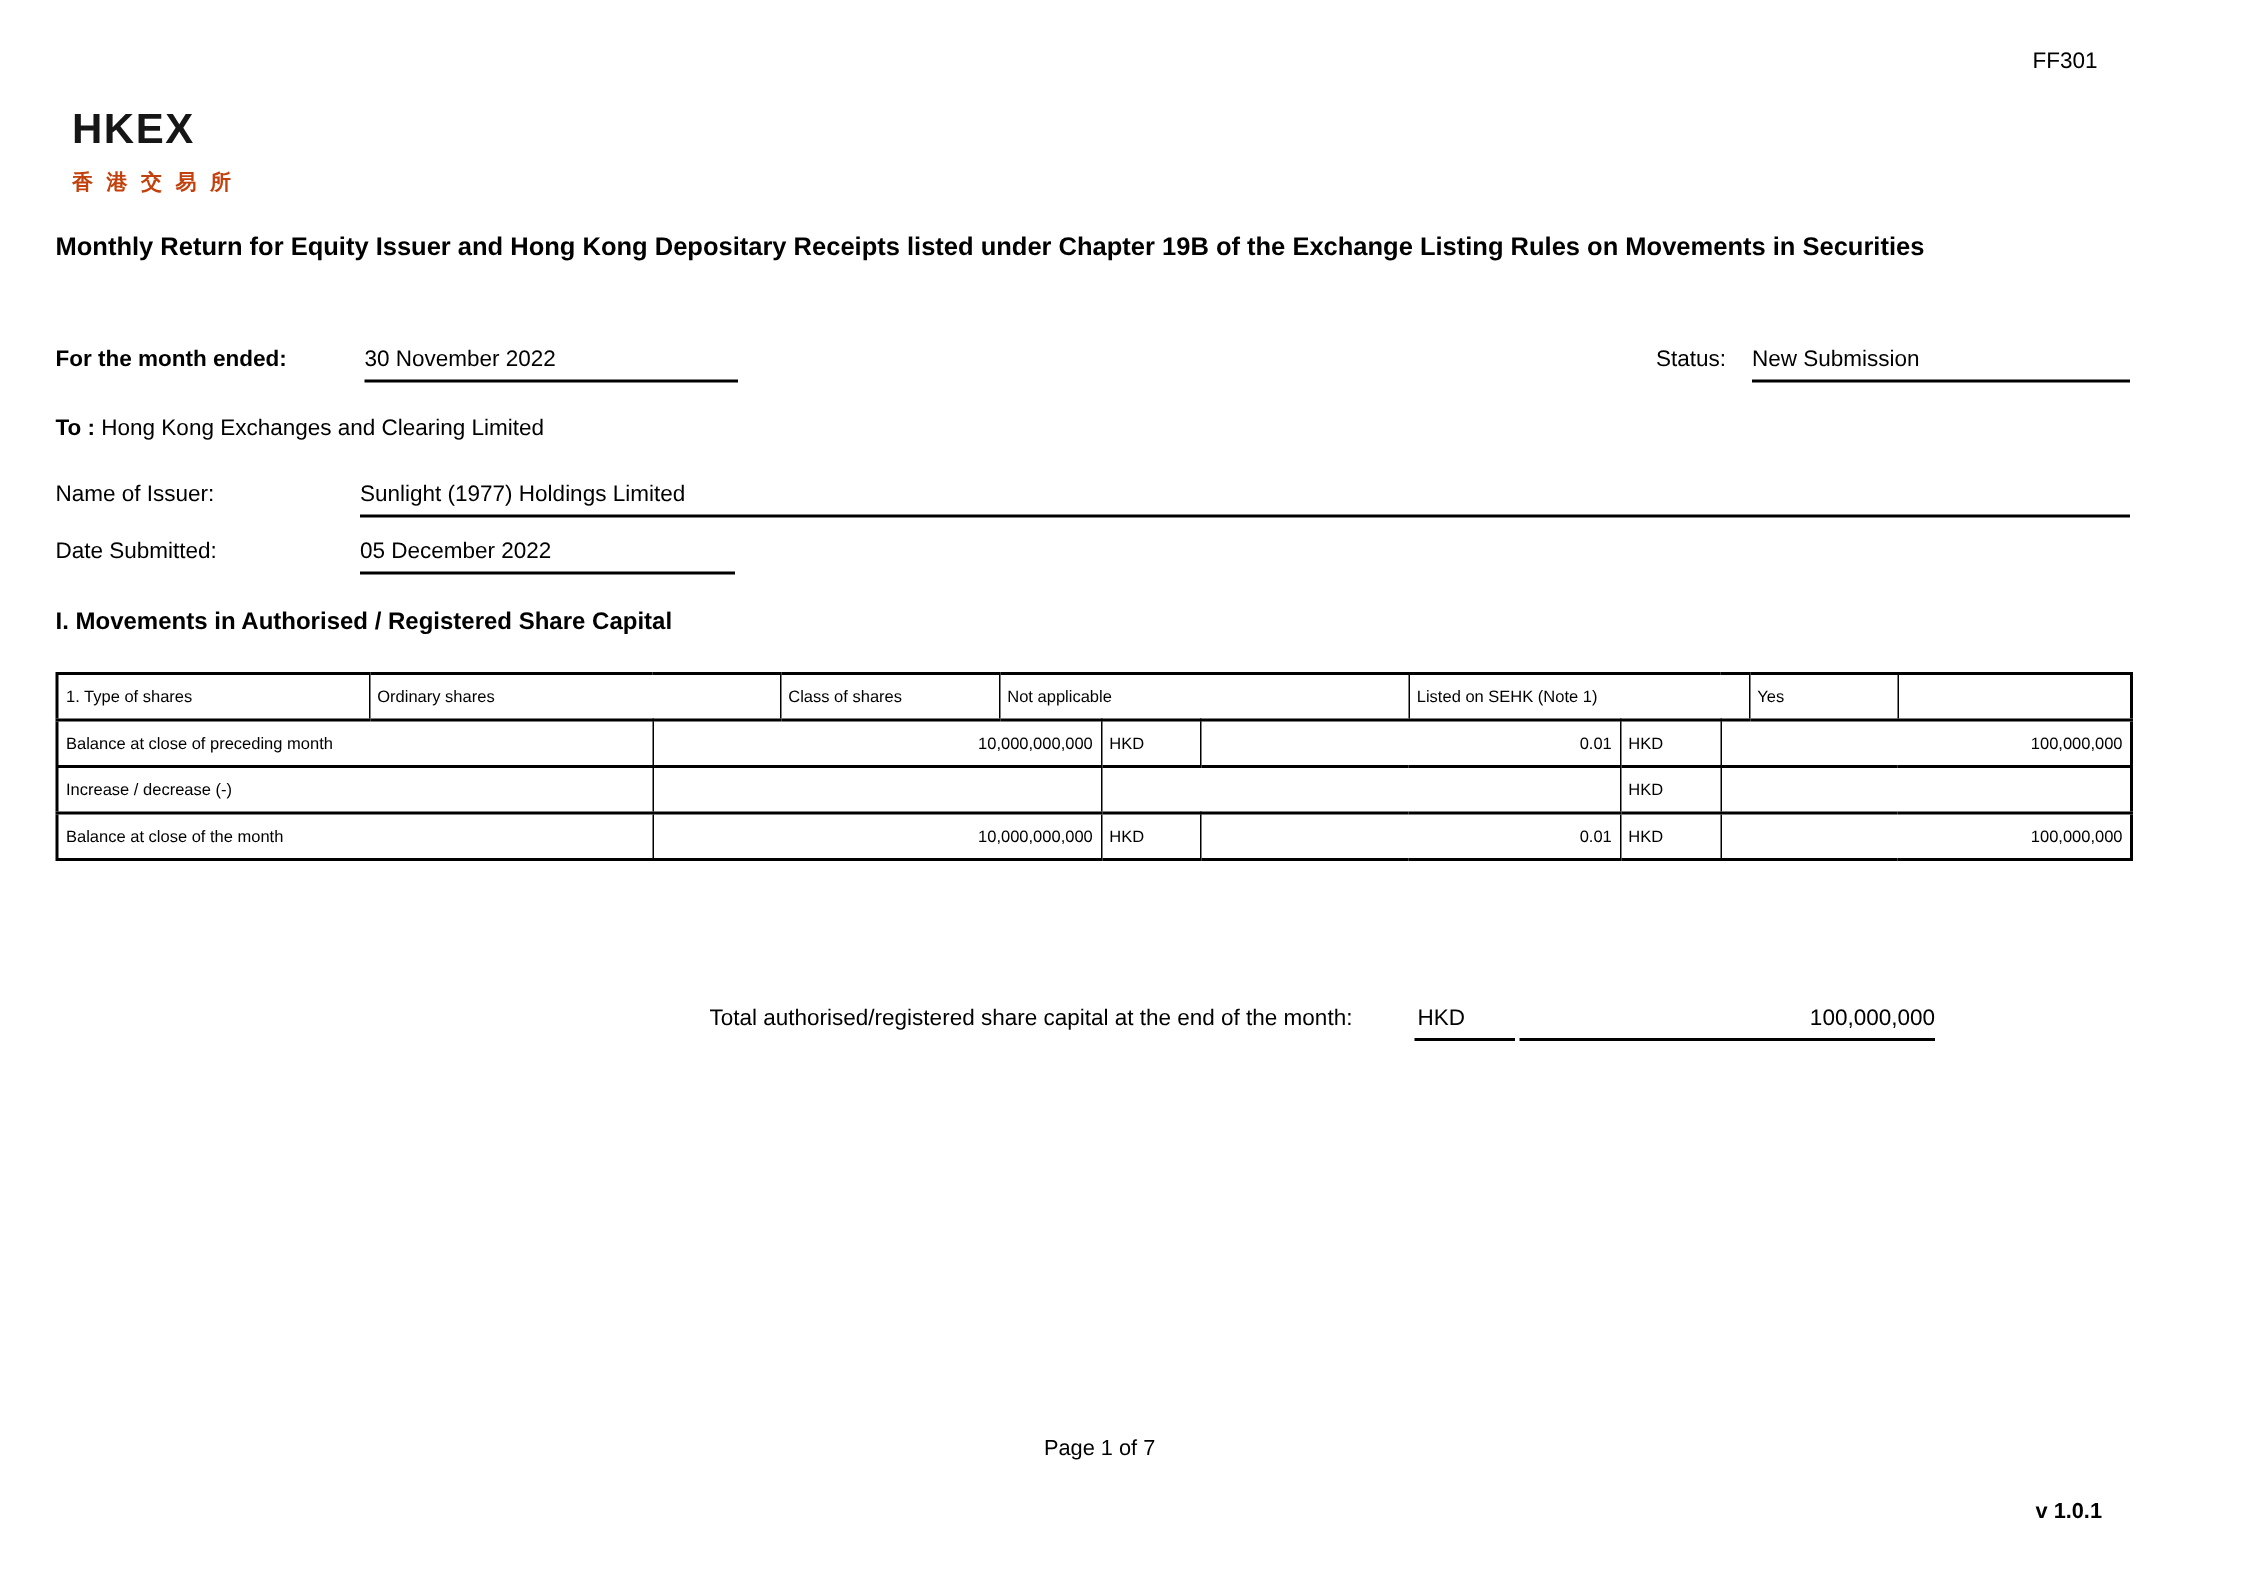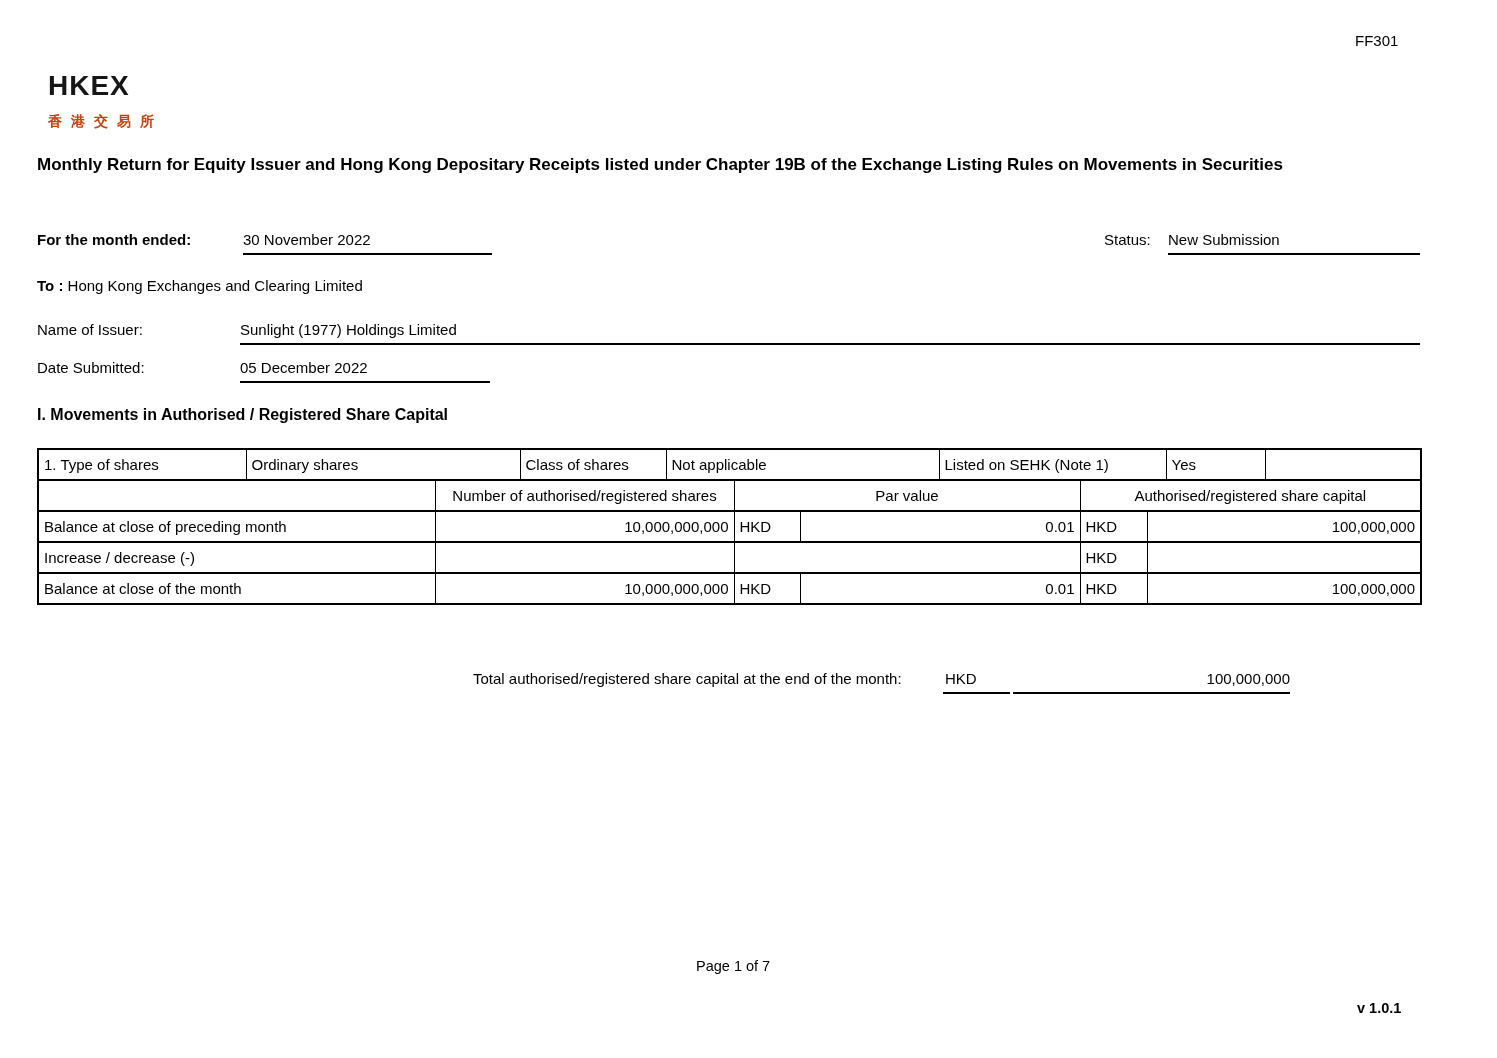--- a/index.html
+++ b/index.html
@@ -27,21 +27,21 @@
   .section-heading { font-size:16px; font-weight:bold; }
 
   
   .cap-table {
     border-collapse:collapse; table-layout:fixed;
     width:1383px; border:2px solid #000;
   }
   .cap-table td {
     border:1px solid #000;
     border-top-width:2px; border-bottom-width:2px;
-    font-size:15px; padding:0 5px; height:31px;
+    font-size:11px; padding:0 5px; height:31px;
     vertical-align:middle; white-space:nowrap; overflow:hidden;
   }
   .num { text-align:right; }
   .ctr { text-align:center; }
 
   .footer-text { font-size:14.5px; }
 </style>
 </head>
 <body>
 
@@ -92,26 +92,20 @@
       <tr>
     <td>1. Type of shares</td>
     <td colspan="2">Ordinary shares</td>
     <td>Class of shares</td>
     <td colspan="3">Not applicable</td>
     <td colspan="3">Listed on SEHK (Note 1)</td>
     <td>Yes</td>
     <td></td>
   </tr>
   <tr>
-    <td colspan="2"></td>
-    <td colspan="3" class="ctr">Number of authorised/registered shares</td>
-    <td colspan="3" class="ctr">Par value</td>
-    <td colspan="4" class="ctr">Authorised/registered share capital</td>
-  </tr>
-  <tr>
     <td colspan="2">Balance at close of preceding month</td>
     <td colspan="3" class="num">10,000,000,000</td>
     <td>HKD</td>
     <td colspan="2" class="num">0.01</td>
     <td>HKD</td>
     <td colspan="3" class="num">100,000,000</td>
   </tr>
   <tr>
     <td colspan="2">Increase / decrease (-)</td>
     <td colspan="3" class="num"></td>

